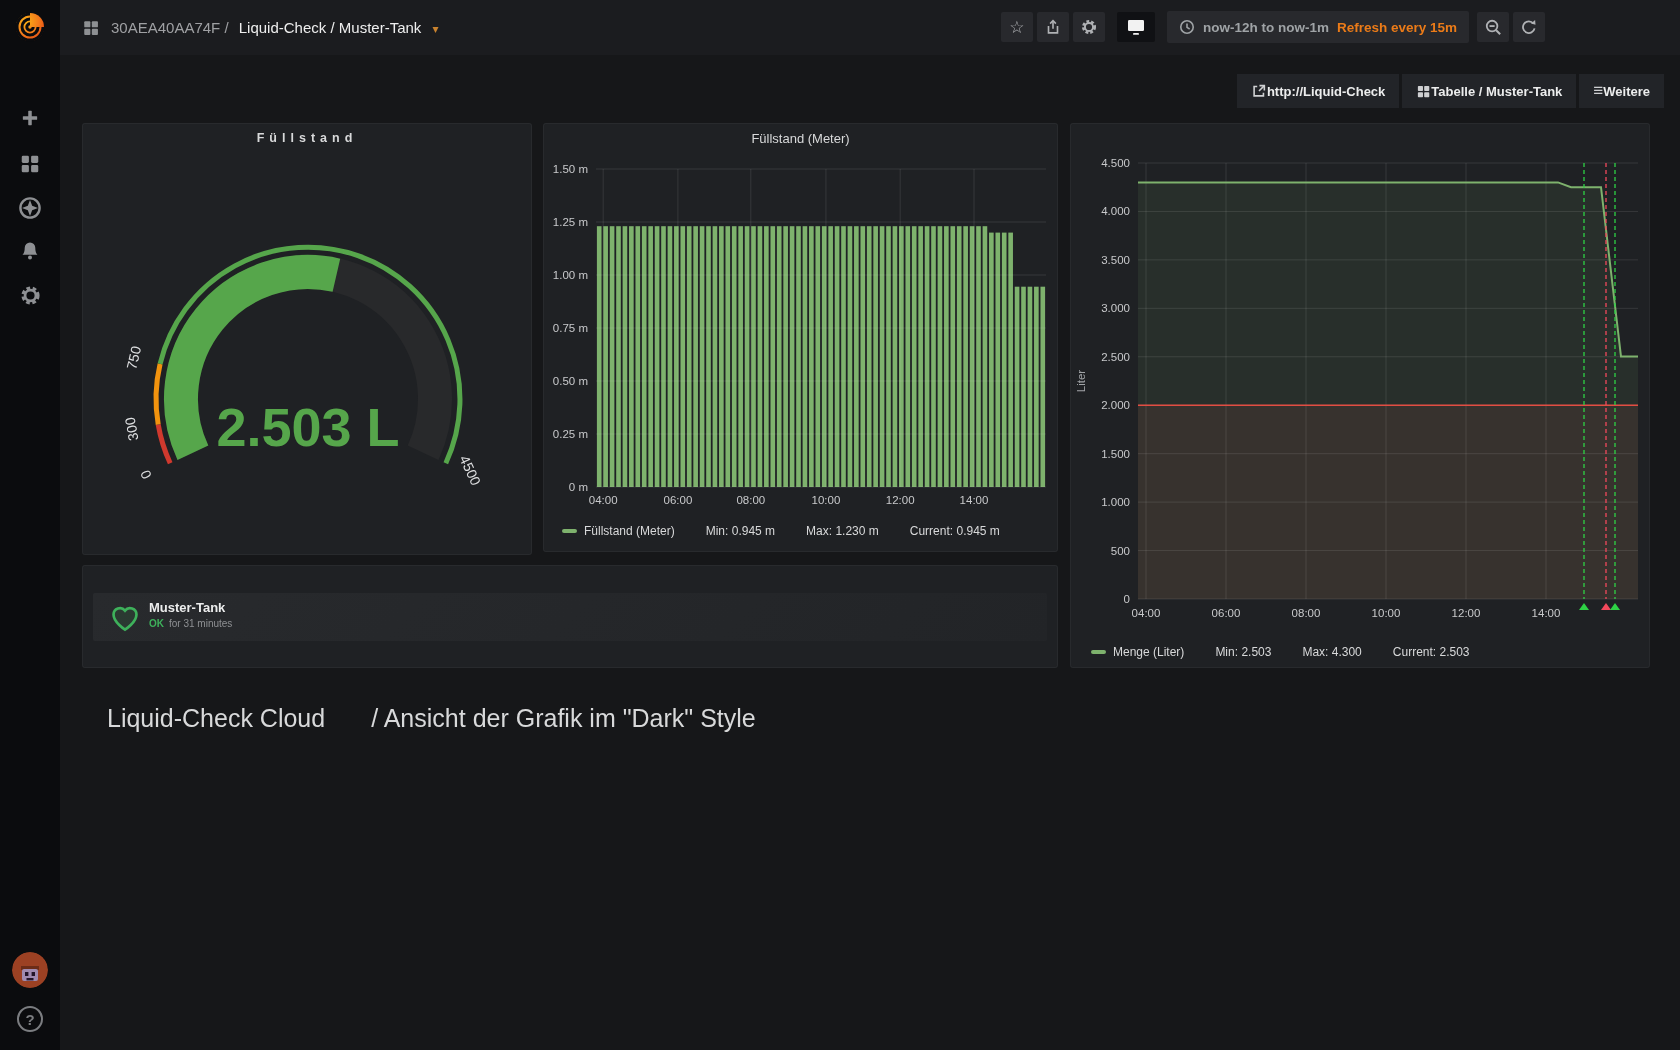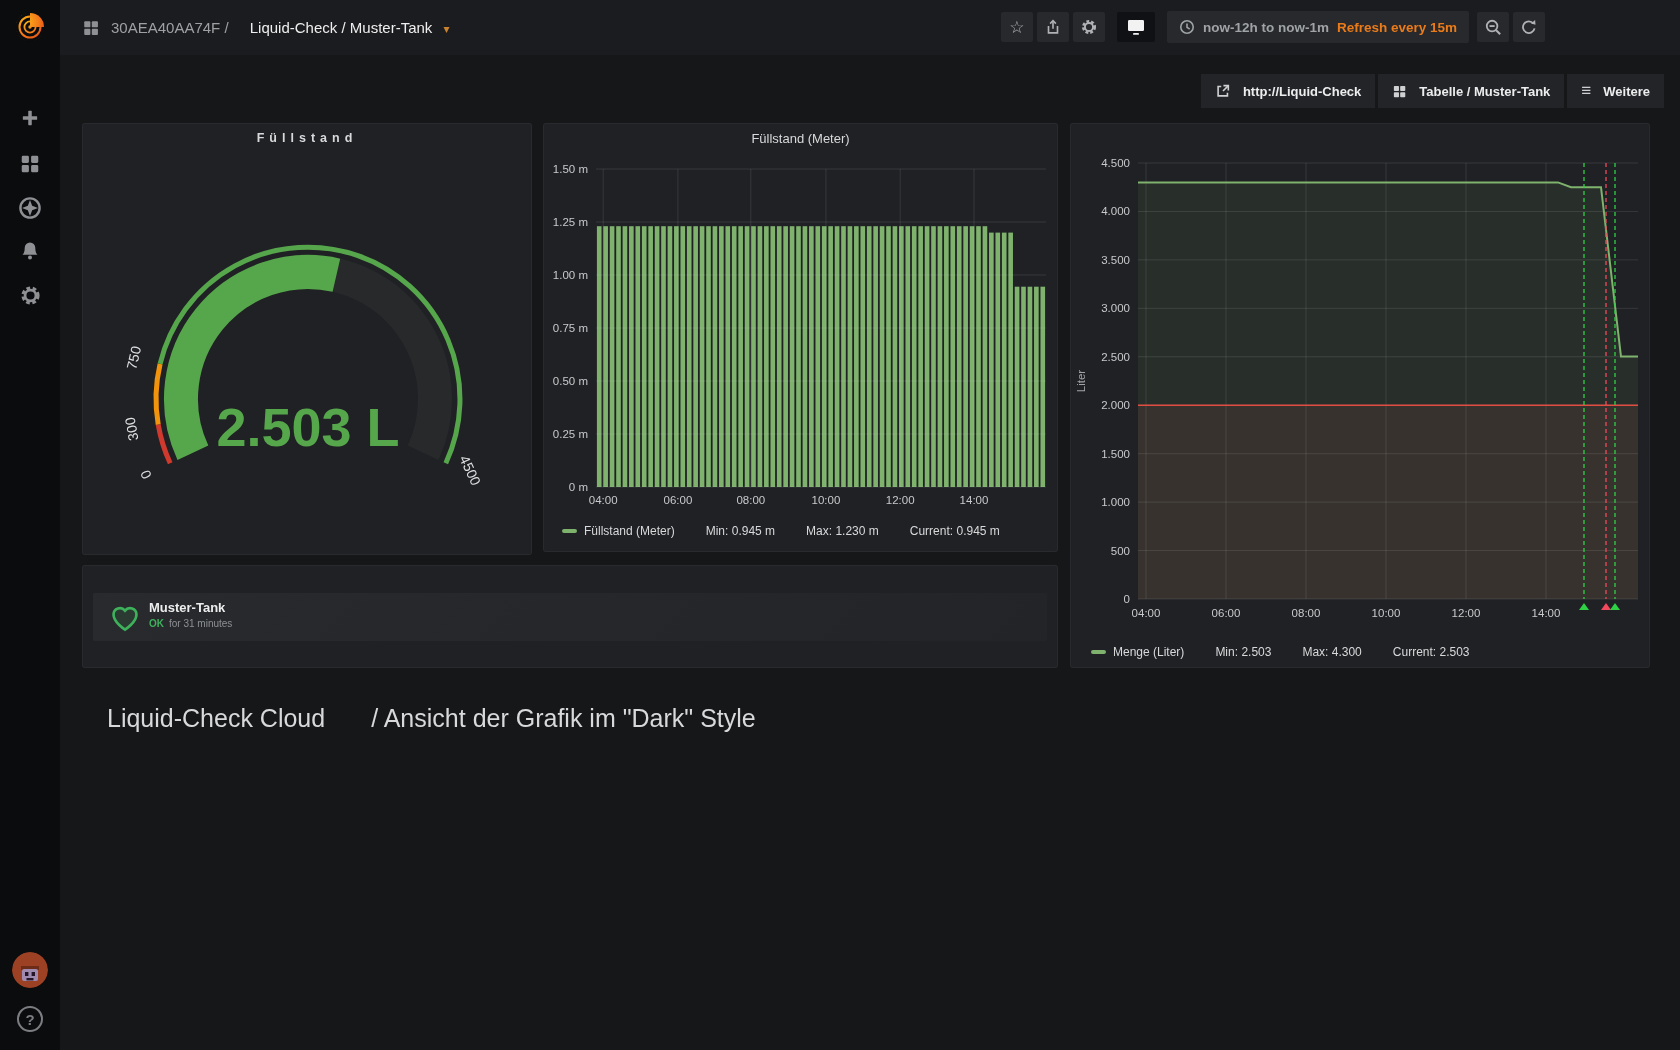--- a/index.html
+++ b/index.html
@@ -14,35 +14,35 @@
   .side-icon svg { display:block; }
   .avatar { position:absolute; left:12px; top:952px; width:36px; height:36px; border-radius:50%; overflow:hidden; cursor:pointer; }
   .help-circle { position:absolute; left:17px; top:1006px; width:26px; height:26px; border:2px solid #7b7d80; border-radius:50%;
                  color:#7b7d80; font-weight:bold; font-size:15px; display:flex; align-items:center; justify-content:center; cursor:pointer; }
 
   
   .navbar { position:absolute; left:60px; top:0; width:1620px; height:55px; background:#1b1c1f; z-index:4; }
   .crumb-wrap { position:absolute; left:22px; top:0; height:55px; display:flex; align-items:center; gap:11px; cursor:pointer; }
   .crumb-text { font-size:15px; }
   .crumb-prefix { color:#9fa0a3; }
-  .crumb-main { color:#eeeeee; font-weight:500; margin-left:17px; }
+  .crumb-main { color:#eeeeee; font-weight:500; margin-left:6px; }
   .crumb-caret { color:#c9822e; font-size:12px; margin-left:7px; }
   .nav-right { position:absolute; right:135px; top:12px; height:30px; display:flex; align-items:center; }
   .nav-btn { height:30px; min-width:32px; background:#28292d; border-radius:2px; display:flex; align-items:center;
              justify-content:center; margin-left:4px; cursor:pointer; color:#b0b2b5; }
   .nav-btn.tv { background:#101114; margin-left:12px; width:38px; }
   .nav-btn.time { margin-left:12px; padding:16px 12px; gap:8px; }
   .time-range { font-size:13.5px; font-weight:600; color:#9fa3a6; }
   .time-refresh { font-size:13.5px; font-weight:700; color:#eb7b18; }
   .nav-btn.zoomout { margin-left:8px; }
   .star-glyph { font-size:17px; line-height:1; }
 
   
   .submenu { position:absolute; top:74px; left:60px; right:16px; display:flex; justify-content:flex-end; gap:3px; z-index:3; }
-  .submenu-btn { height:34px; background:#222428; display:flex; align-items:center; gap:12px; padding:0 14px;
+  .submenu-btn { height:34px; background:#222428; display:flex; align-items:center; gap:0; padding:0 14px;
                  font-size:13px; font-weight:700; color:#eceded; cursor:pointer;text-align:right; }
   .hamburger-glyph { font-size:17px; color:#cfd0d2; }
 
   
   .panel { position:absolute; background:#1f2124; border:1px solid rgba(255,255,255,0.045); border-radius:3px; }
   .panel-title { position:absolute; top:7px; left:0; right:0; text-align:center; font-size:13px; font-weight:500;
                  color:#d8d9da; z-index:2; cursor:pointer; display:flex; align-items:center; justify-content:center; gap:6px; }
   #panel-gauge  { left:82px;  top:123px; width:450px; height:432px;padding-left:16px; }
   #panel-gauge .panel-title { letter-spacing:5px; font-weight:700; font-size:12.5px; }
   #panel-meter  { left:543px; top:123px; width:515px; height:429px; }

